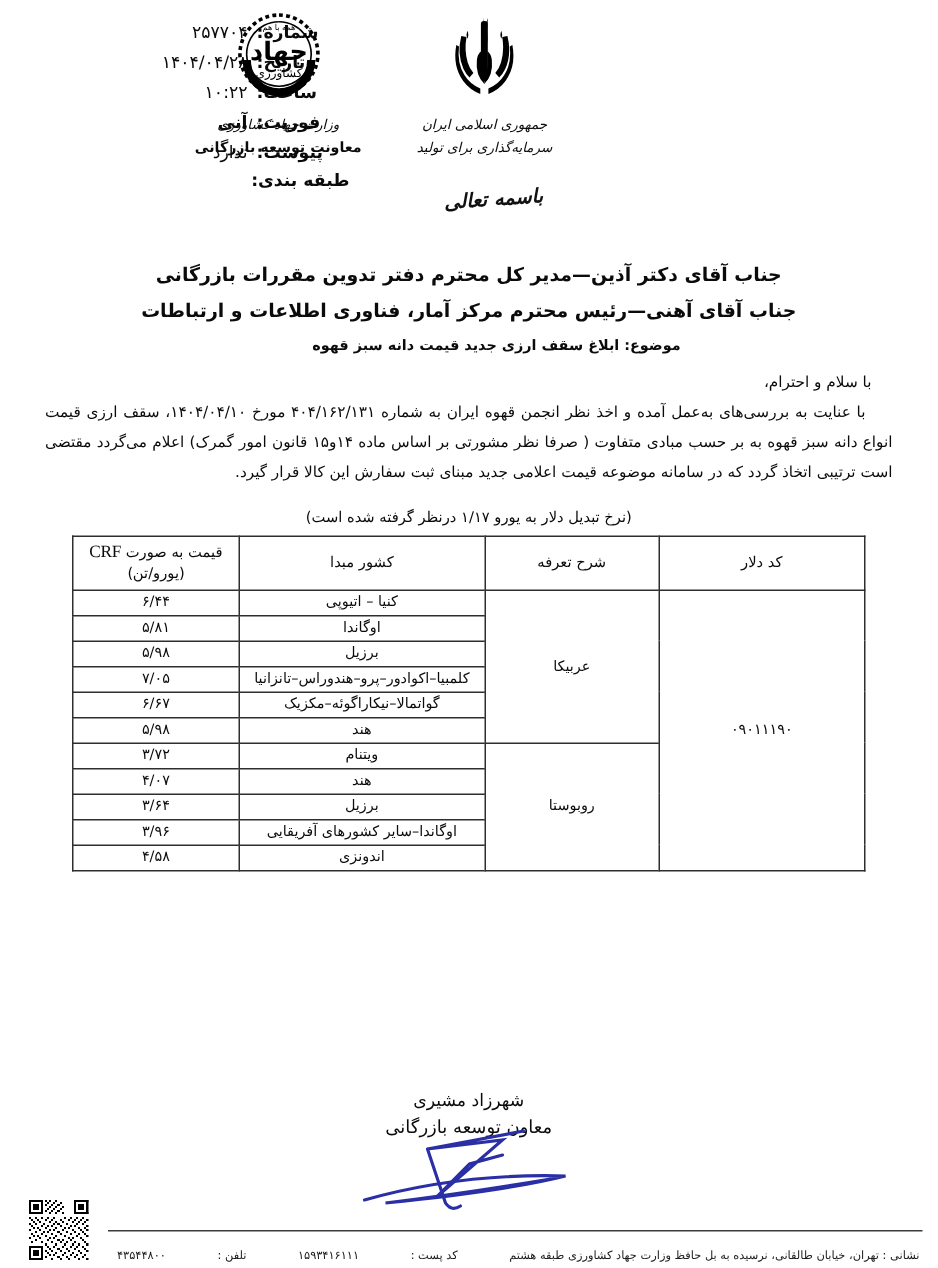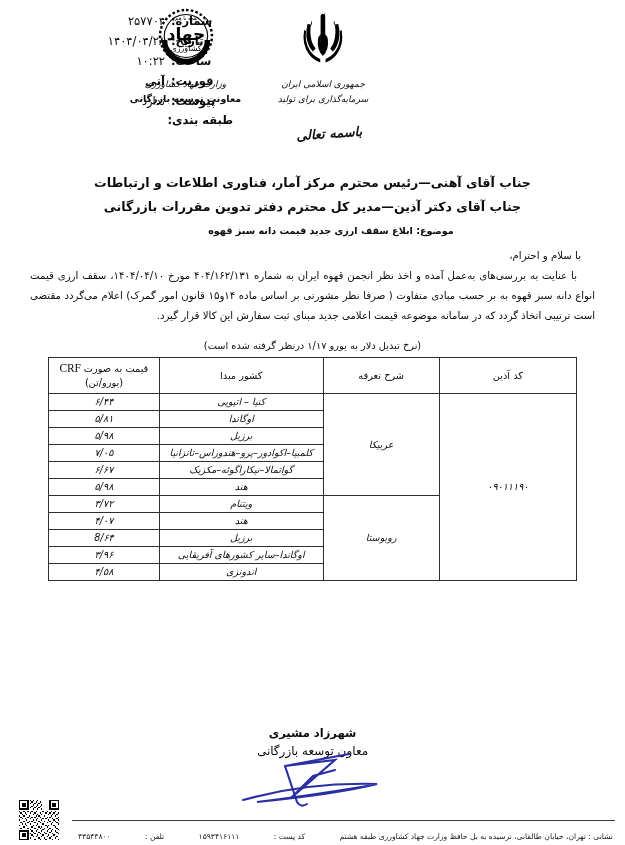--- a/index.html
+++ b/index.html
@@ -139,37 +139,37 @@
   table.tariff th, table.tariff td {
     border: 1px solid #2e2e2e;
     text-align: center;
     vertical-align: middle;
     font-weight: normal;
     font-size: 9.6px;
     padding: 2px 1px;
     letter-spacing: -0.2px;
   }
   table.tariff th { height: 36px; font-size: 9.8px; }
-  table.tariff td { height: 17px; font-style: italic; }
+  table.tariff td { height: 17px; }
   .col-code  { width: 26%; }
   .col-desc  { width: 22%; }
   .col-origin{ width: 31%; }
   .col-price { width: 21%; }
   .th-crf { line-height: 1.45; }
   .th-crf .latin { font-family: "Liberation Serif", serif; font-size: 11.5px; }
 
   
   .signature {
     position: absolute;
     top: 726px; right: 0; left: 0;
     text-align: center;
   }
   .sig-inner { position: relative; display: inline-block; }
   .sig-name {
-    font-size: 11.5px; font-weight: bold;
+    font-size: 11.5px; font-weight: normal;
     letter-spacing: -0.1px;
     margin-bottom: 4px;
   }
   .sig-title {
     font-size: 12px; font-weight: normal;
     letter-spacing: -0.1px;
   }
   .sig-scribble {
     position: absolute;
     top: 14px; left: -40px;
@@ -269,42 +269,42 @@
         </g>
       </svg>
       <div class="emblem-caption script">وزارت جهاد کشاورزی</div>
       <div class="emblem-sub">معاونت توسعه بازرگانی</div>
     </div>
 
     <div class="basmala">باسمه تعالی</div>
   </div>
 
   <div class="addressees">
+    <div class="addressee-line">جناب آقای دکتر آذین—مدیر کل محترم دفتر تدوین مقررات بازرگانی</div>
     <div class="addressee-line">جناب آقای آهنی—رئیس محترم مرکز آمار، فناوری اطلاعات و ارتباطات</div>
-    <div class="addressee-line">جناب آقای دکتر آذین—مدیر کل محترم دفتر تدوین مقررات بازرگانی</div>
   </div>
   <div class="subject-line">موضوع: ابلاغ سقف ارزی جدید قیمت دانه سبز قهوه</div>
 
   <div class="body-text">
     <div class="greeting">با سلام و احترام،</div>
     <div class="para">با عنایت به بررسی‌های به‌عمل آمده و اخذ نظر انجمن قهوه ایران به شماره ۴۰۴/۱۶۲/۱۳۱ مورخ ۱۴۰۴/۰۴/۱۰، سقف ارزی قیمت انواع دانه سبز قهوه به بر حسب مبادی متفاوت ( صرفا نظر مشورتی بر اساس ماده ۱۴و۱۵ قانون امور گمرک) اعلام می‌گردد مقتضی است ترتیبی اتخاذ گردد که در سامانه موضوعه قیمت اعلامی جدید مبنای ثبت سفارش این کالا قرار گیرد.</div>
     <div class="note">(نرخ تبدیل دلار به یورو ۱/۱۷ درنظر گرفته شده است)</div>
   </div>
 
   <div class="table-wrap">
     <table class="tariff">
       <colgroup>
         <col class="col-code">
           <col class="col-desc">
           <col class="col-origin">
           <col class="col-price">
       </colgroup>
       <thead>
         <tr>
-          <th>کد آذین</th>
+          <th>کد دلار</th>
           <th>شرح تعرفه</th>
           <th>کشور مبدا</th>
           <th class="th-crf">
             <span>قیمت به صورت</span>
             <span class="latin">CRF</span>
             <br>
             <span>(یورو/تن)</span>
           </th>
         </tr>
       </thead>
@@ -341,21 +341,21 @@
           <td rowspan="5">روبوستا</td>
           <td>ویتنام</td>
           <td>۳/۷۲</td>
         </tr>
         <tr>
           <td>هند</td>
           <td>۴/۰۷</td>
         </tr>
         <tr>
           <td>برزیل</td>
-          <td>8/۶۴</td>
+          <td>۳/۶۴</td>
         </tr>
         <tr>
           <td>اوگاندا–سایر کشورهای آفریقایی</td>
           <td>۳/۹۶</td>
         </tr>
         <tr>
           <td>اندونزی</td>
           <td>۴/۵۸</td>
         </tr>
       </tbody>

